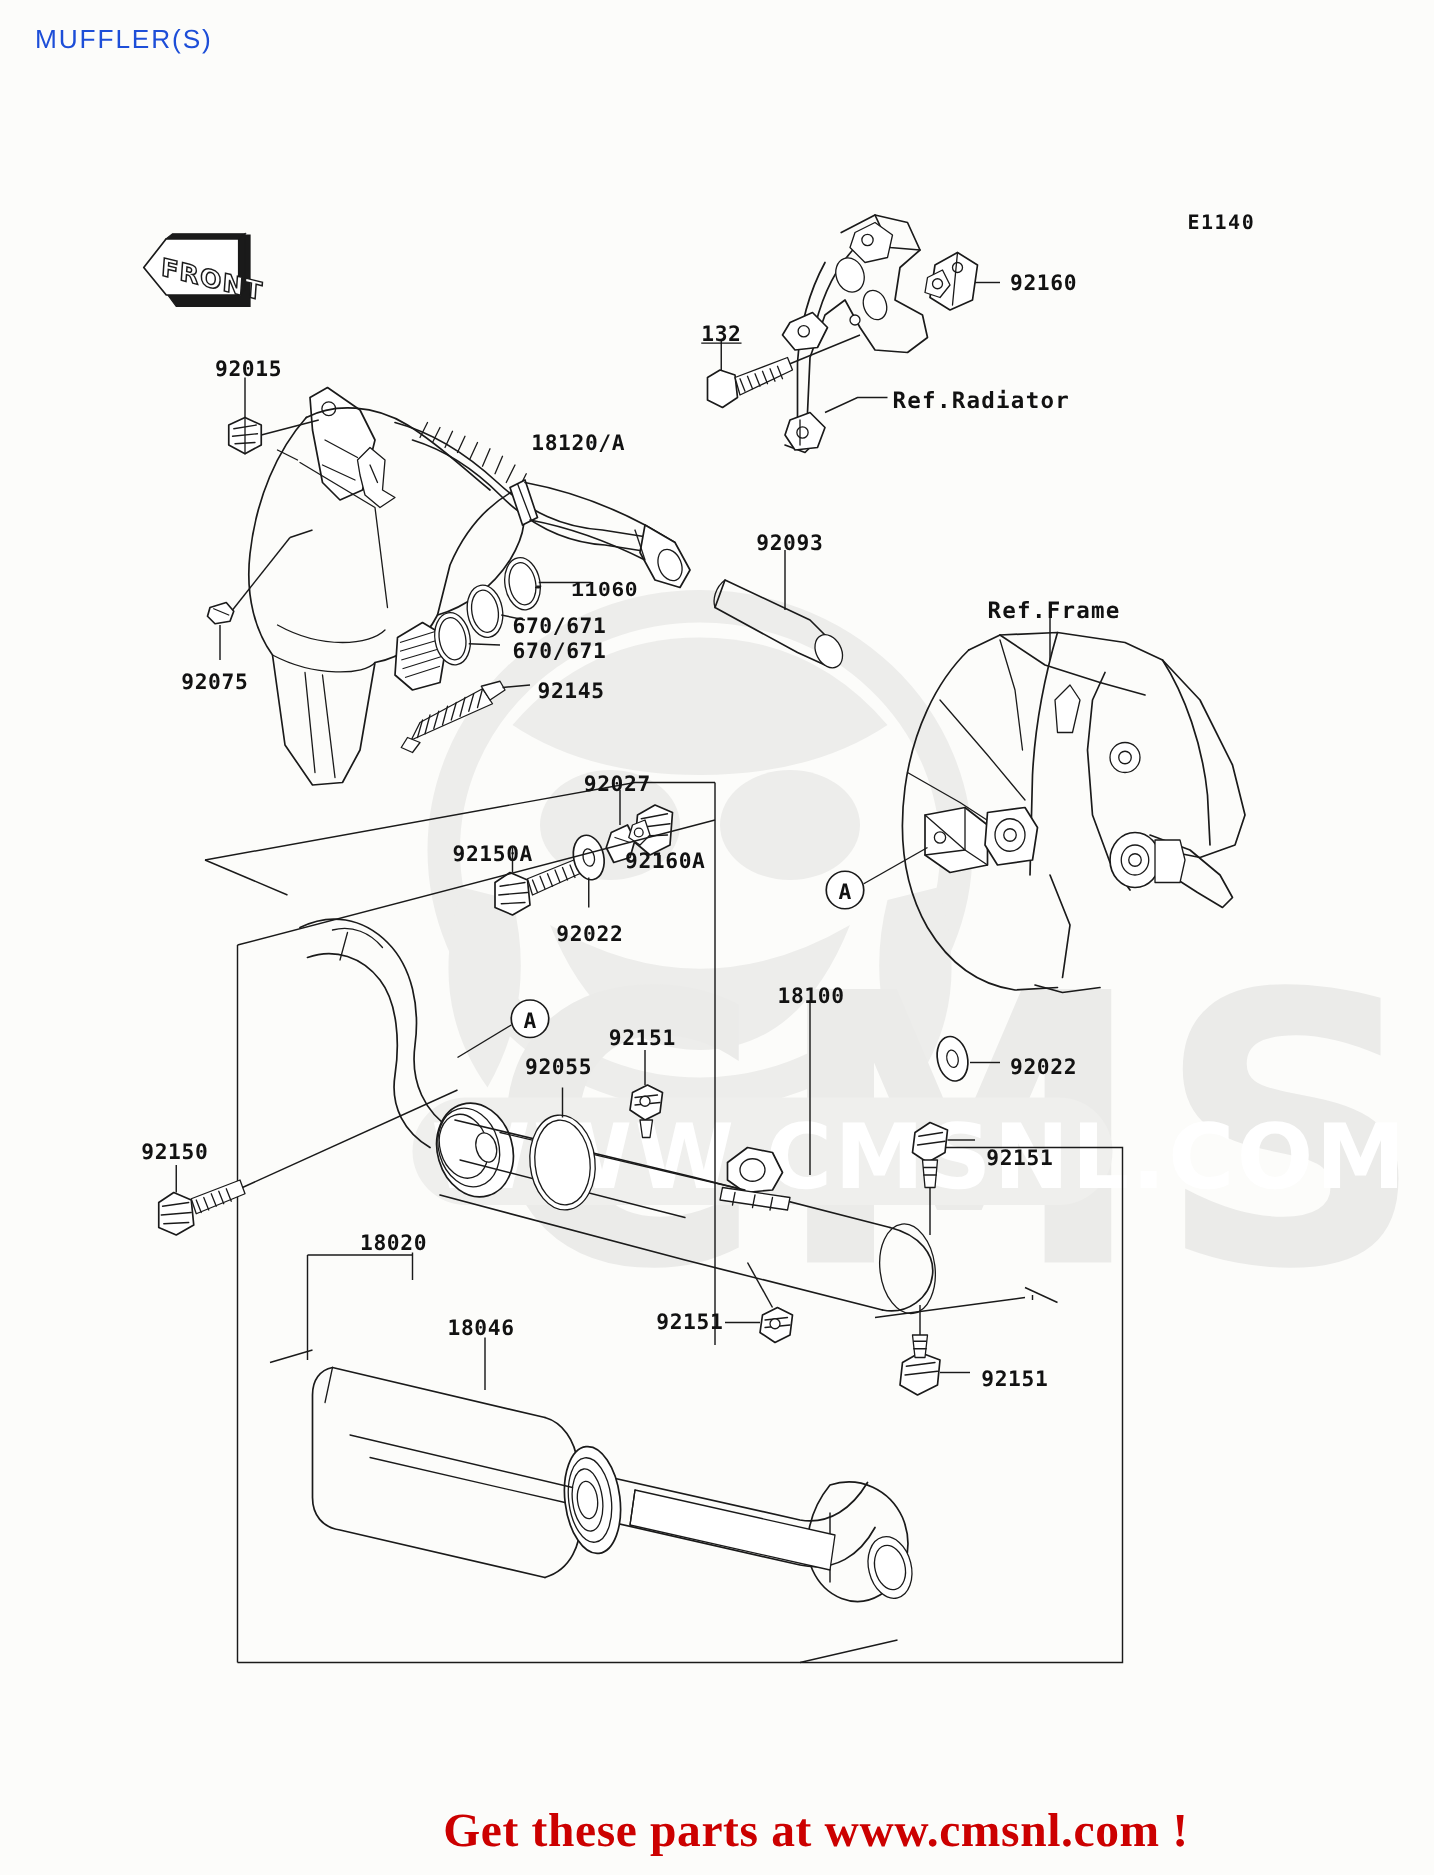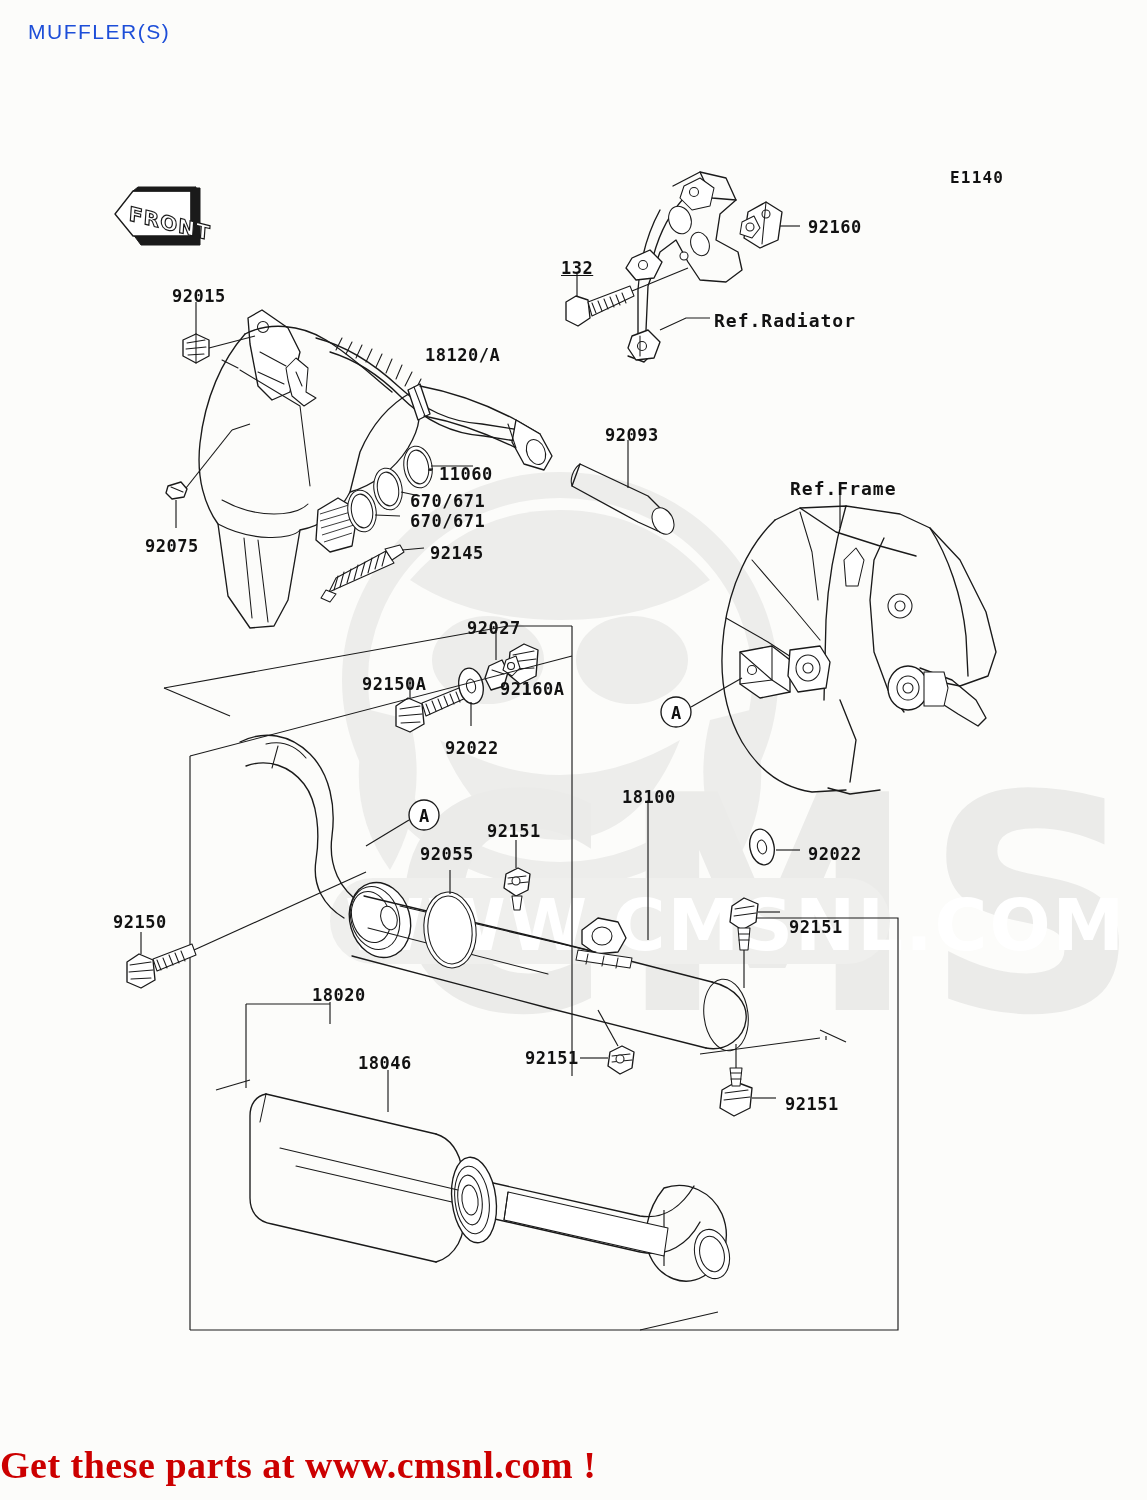--- a/index.html
+++ b/index.html
@@ -34,21 +34,21 @@
     color:#121212;
     letter-spacing:0.5px;
     white-space:nowrap;
   }
   .lbl.ref{
     letter-spacing:1px;
     font-size:18px;
   }
   .footer{
     position:absolute;left:0;top:1443px;width:951px;
-    text-align:left;
+    text-align:right;
     font-family:"Liberation Serif", serif;
     font-size:38px;font-weight:bold;
     color:#cc0000;
     letter-spacing:0.5px;
     white-space:nowrap;
   }
   .wm{position:absolute;pointer-events:none;}
 </style>
 </head>
 <body>
@@ -489,35 +489,35 @@
   <div class="diag-code" style="left:950px;top:168px;">E1140</div>
 
   <div id="labels">
       <div class="lbl" style="left: 172px; top: 286px;">92015</div>
       <div class="lbl" style="left: 561px; top: 258px; text-decoration: underline;">132</div>
       <div class="lbl" style="left: 808px; top: 217px;">92160</div>
       <div class="lbl ref" style="left: 714px; top: 310px;">Ref.Radiator</div>
       <div class="lbl" style="left: 425px; top: 345px;">18120/A</div>
       <div class="lbl" style="left: 605px; top: 425px;">92093</div>
       <div class="lbl ref" style="left: 790px; top: 478px;">Ref.Frame</div>
-      <div class="lbl" style="left: 439px; top: 464px;">11060</div>
+      <div class="lbl" style="left: 457px; top: 464px; font-family: Liberation Mono, monospace;">11060</div>
       <div class="lbl" style="left: 410px; top: 491px;">670/671</div>
       <div class="lbl" style="left: 410px; top: 511px;">670/671</div>
       <div class="lbl" style="left: 145px; top: 536px;">92075</div>
       <div class="lbl" style="left: 430px; top: 543px;">92145</div>
       <div class="lbl" style="left: 467px; top: 618px;">92027</div>
       <div class="lbl" style="left: 362px; top: 662px; margin-top: 12px;">92150A</div>
       <div class="lbl" style="left: 500px; top: 679px;">92160A</div>
       <div class="lbl" style="left: 445px; top: 738px;">92022</div>
       <div class="lbl" style="left: 622px; top: 787px;">18100</div>
       <div class="lbl" style="left: 808px; top: 844px;">92022</div>
       <div class="lbl" style="left: 487px; top: 821px;">92151</div>
       <div class="lbl" style="left: 420px; top: 844px;">92055</div>
       <div class="lbl" style="left: 789px; top: 917px;">92151</div>
       <div class="lbl" style="left: 113px; top: 912px;">92150</div>
-      <div class="lbl" style="left: 312px; top: 985px;">18020</div>
+      <div class="lbl" style="left: 288px; top: 985px;">18020</div>
       <div class="lbl" style="left: 525px; top: 1048px;">92151</div>
       <div class="lbl" style="left: 358px; top: 1053px;">18046</div>
       <div class="lbl" style="left: 785px; top: 1094px;">92151</div>
     </div>
 
   <div class="footer">Get these parts at www.cmsnl.com !</div>
 </div>
 
 </body></html>

